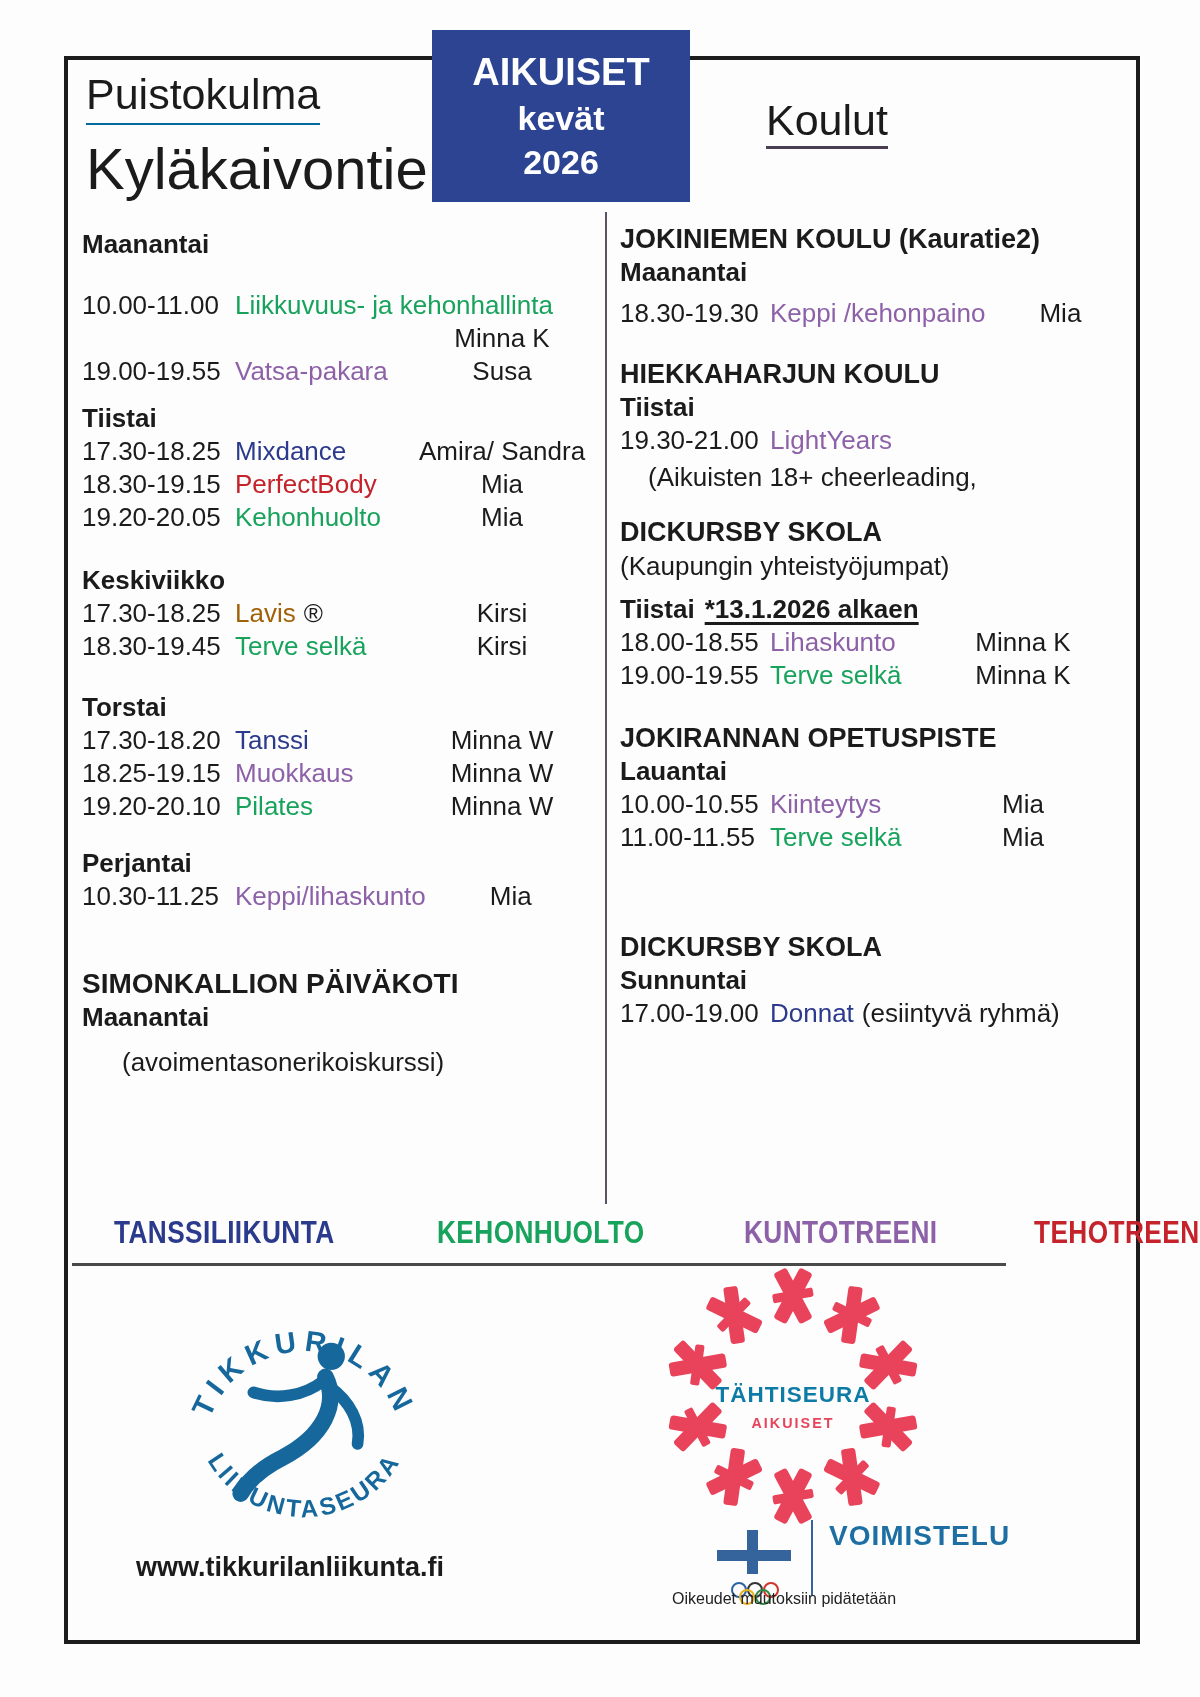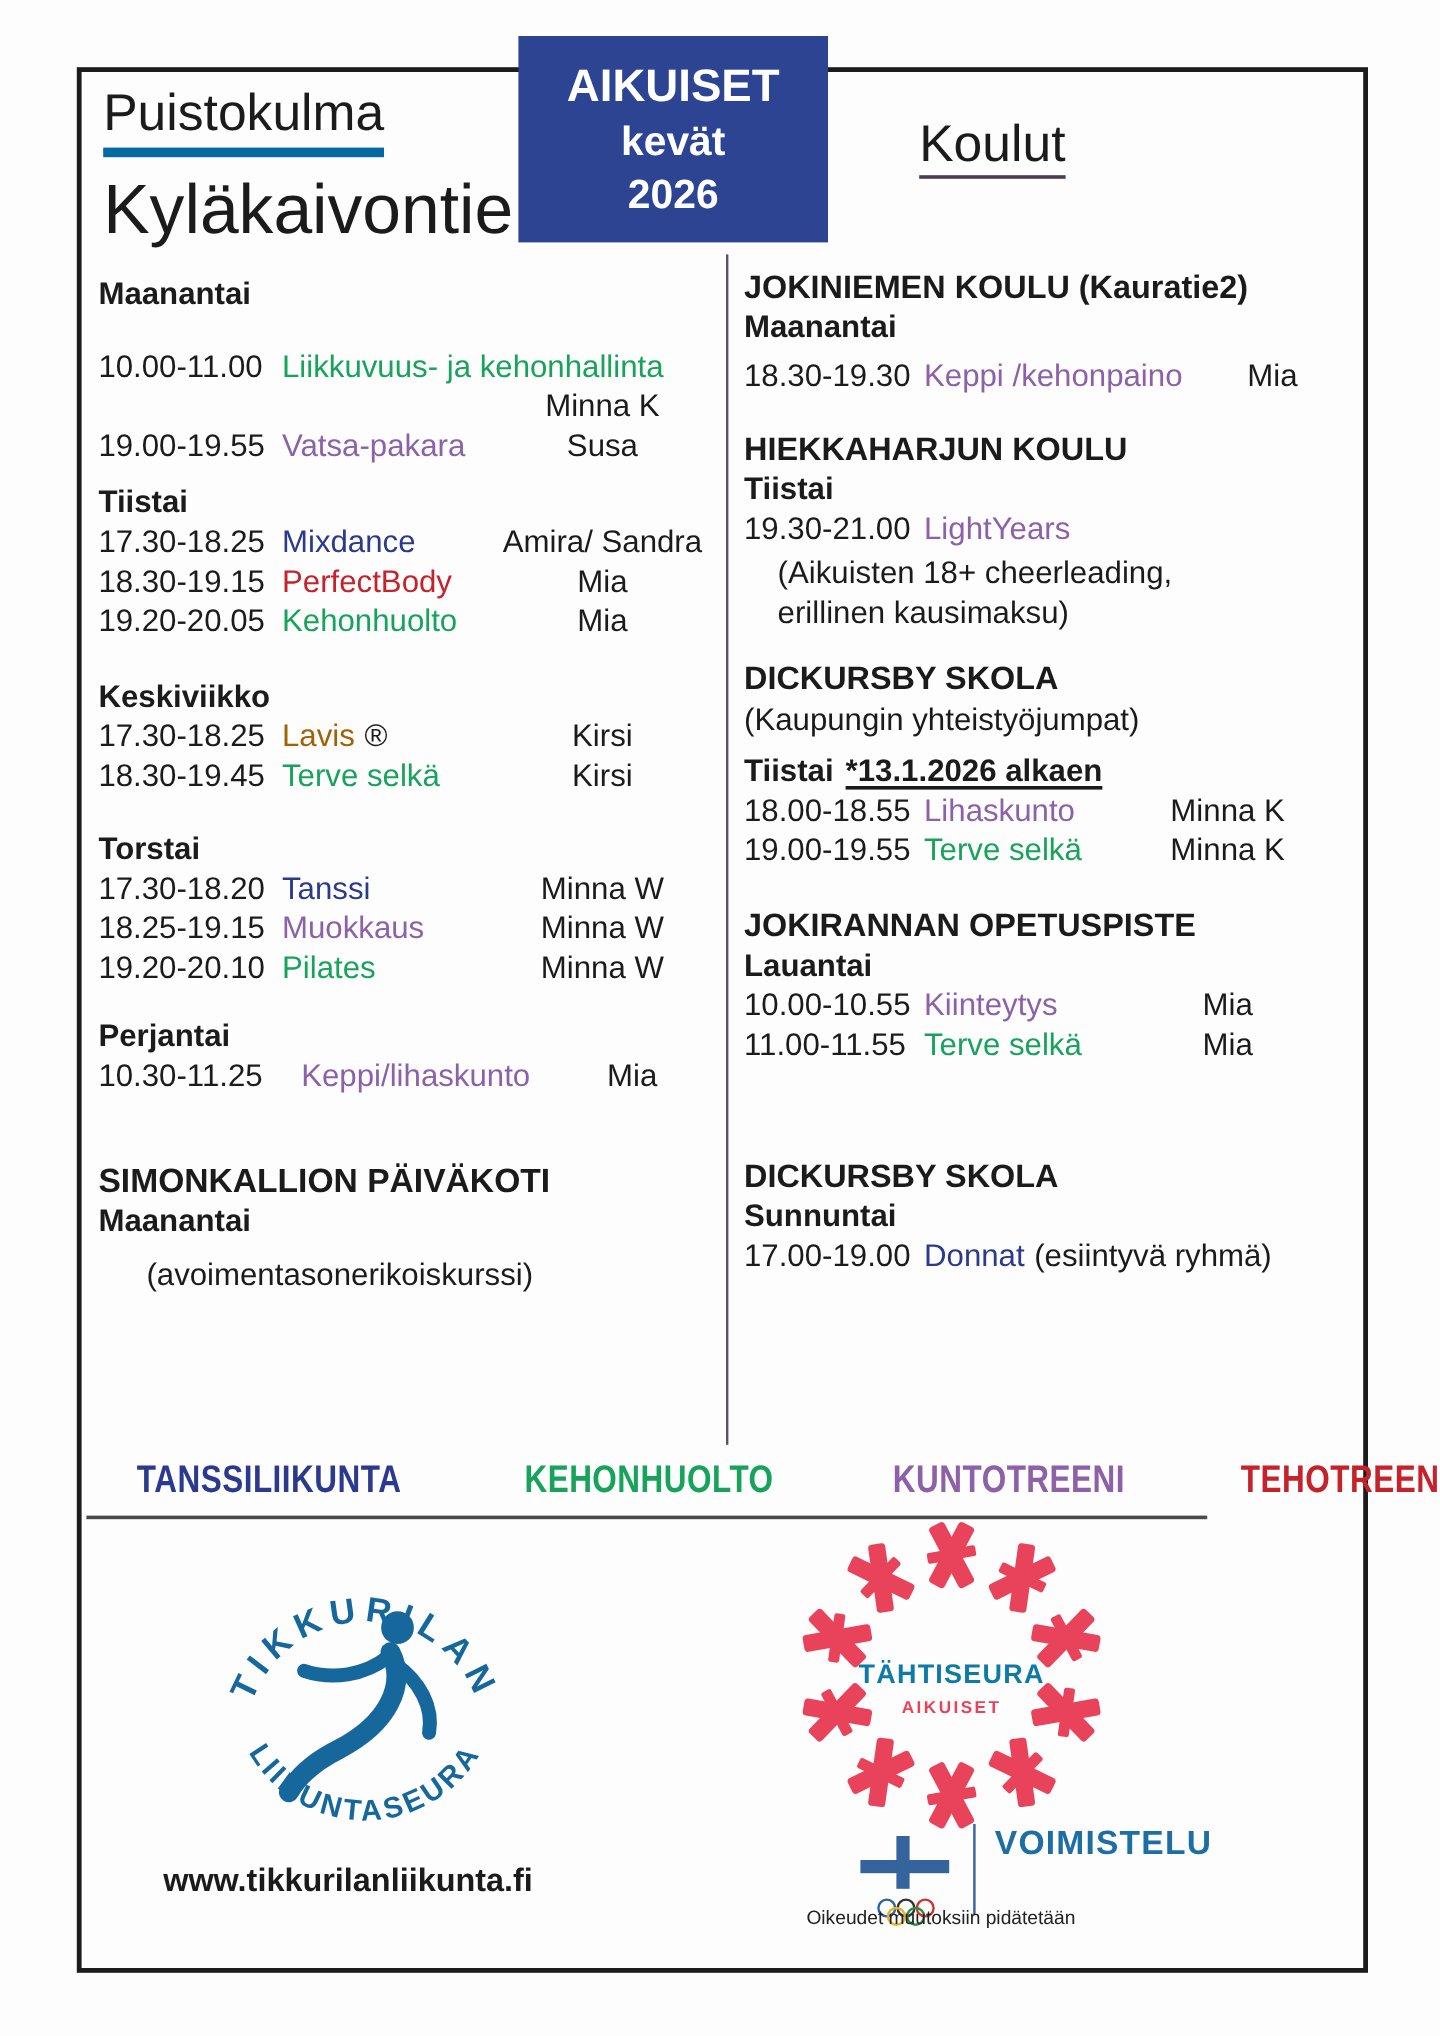--- a/index.html
+++ b/index.html
@@ -4,21 +4,21 @@
 <style>
   html,body{margin:0;padding:0;}
   body{
     width:1200px;height:1697px;position:relative;overflow:hidden;
     background:#fdfdfd;color:#1b1b1b;
     font-family:"Liberation Sans","DejaVu Sans",sans-serif;
   }
   .frame{position:absolute;left:64px;top:56px;width:1068px;height:1580px;border:4px solid #1c1c1c;}
   
   .venue-block{position:absolute;left:86px;top:68px;line-height:1.25;}
-  .venue-line1{font-size:43px;display:inline-block;border-bottom:8px solid #0369a1;padding-bottom:1px;}
+  .venue-line1{font-size:43px;display:inline-block;border-bottom:2px solid #0369a1;padding-bottom:1px;}
   .venue-line2{font-size:58px;margin-top:8px;}
   .badge{position:absolute;left:432px;top:30px;width:258px;height:172px;
     display:flex;flex-direction:column;justify-content:center;align-items:center;gap:5px;
     color:#fff;font-weight:bold;text-align:center;}
   .badge .b1{font-size:38px;} .badge .b2,.badge .b3{font-size:34px;}
   .koulut{position:absolute;left:766px;top:96px;font-size:43px;display:inline-block;border-bottom:3px solid #4a3e52;padding-bottom:1px;}
   
   .divider-v{position:absolute;left:605px;top:212px;width:2px;height:992px;background:#5c5266;}
   .col-left{position:absolute;left:82px;top:228px;width:505px;}
   .col-right{position:absolute;left:620px;top:222px;width:478px;}
@@ -125,21 +125,21 @@
   </div>
   <div class="row">
     <span class="time">19.20-20.10</span>
     <span class="name"><span style="color: rgb(24, 163, 92);">Pilates</span></span>
     <span class="inst">Minna W</span>
   </div>
 
   <div class="day" style="margin-top:24px">Perjantai</div>
   <div class="row">
     <span class="time">10.30-11.25</span>
-    <span class="name"><span style="color: rgb(141, 97, 168); margin-left: 16px;">Keppi/lihaskunto</span></span>
+    <span class="name"><span style="color: rgb(141, 97, 168);">Keppi/lihaskunto</span></span>
     <span class="inst">Mia</span>
   </div>
 
   <div class="v-head" style="margin-top:54px;font-size:28px">SIMONKALLION PÄIVÄKOTI</div>
   <div class="day">Maanantai</div>
   <div class="note" style="margin-top:12px">(avoimentasonerikoiskurssi)</div>
 </div>
 
 <div class="col-right">
 
@@ -152,21 +152,20 @@
   </div>
 
   <div class="v-head" style="margin-top:27px">HIEKKAHARJUN KOULU</div>
   <div class="day">Tiistai</div>
   <div class="row">
     <span class="time">19.30-21.00</span>
     <span class="name"><span style="color: rgb(141, 97, 168);">LightYears</span></span>
     <span class="inst"></span>
   </div>
   <div class="note" style="margin-top:4px;margin-left:28px">(Aikuisten 18+ cheerleading,</div>
-  <div class="note" style="margin-left:28px">erillinen kausimaksu)</div>
 
   <div class="v-head" style="margin-top:21px">DICKURSBY SKOLA</div>
   <div class="sub">(Kaupungin yhteistyöjumpat)</div>
   <div class="day" style="margin-top:10px">
     <span>Tiistai</span><span class="und">*13.1.2026 alkaen</span>
   </div>
   <div class="row">
     <span class="time">18.00-18.55</span>
     <span class="name"><span style="color: rgb(141, 97, 168);">Lihaskunto</span></span>
     <span class="inst">Minna K</span>

